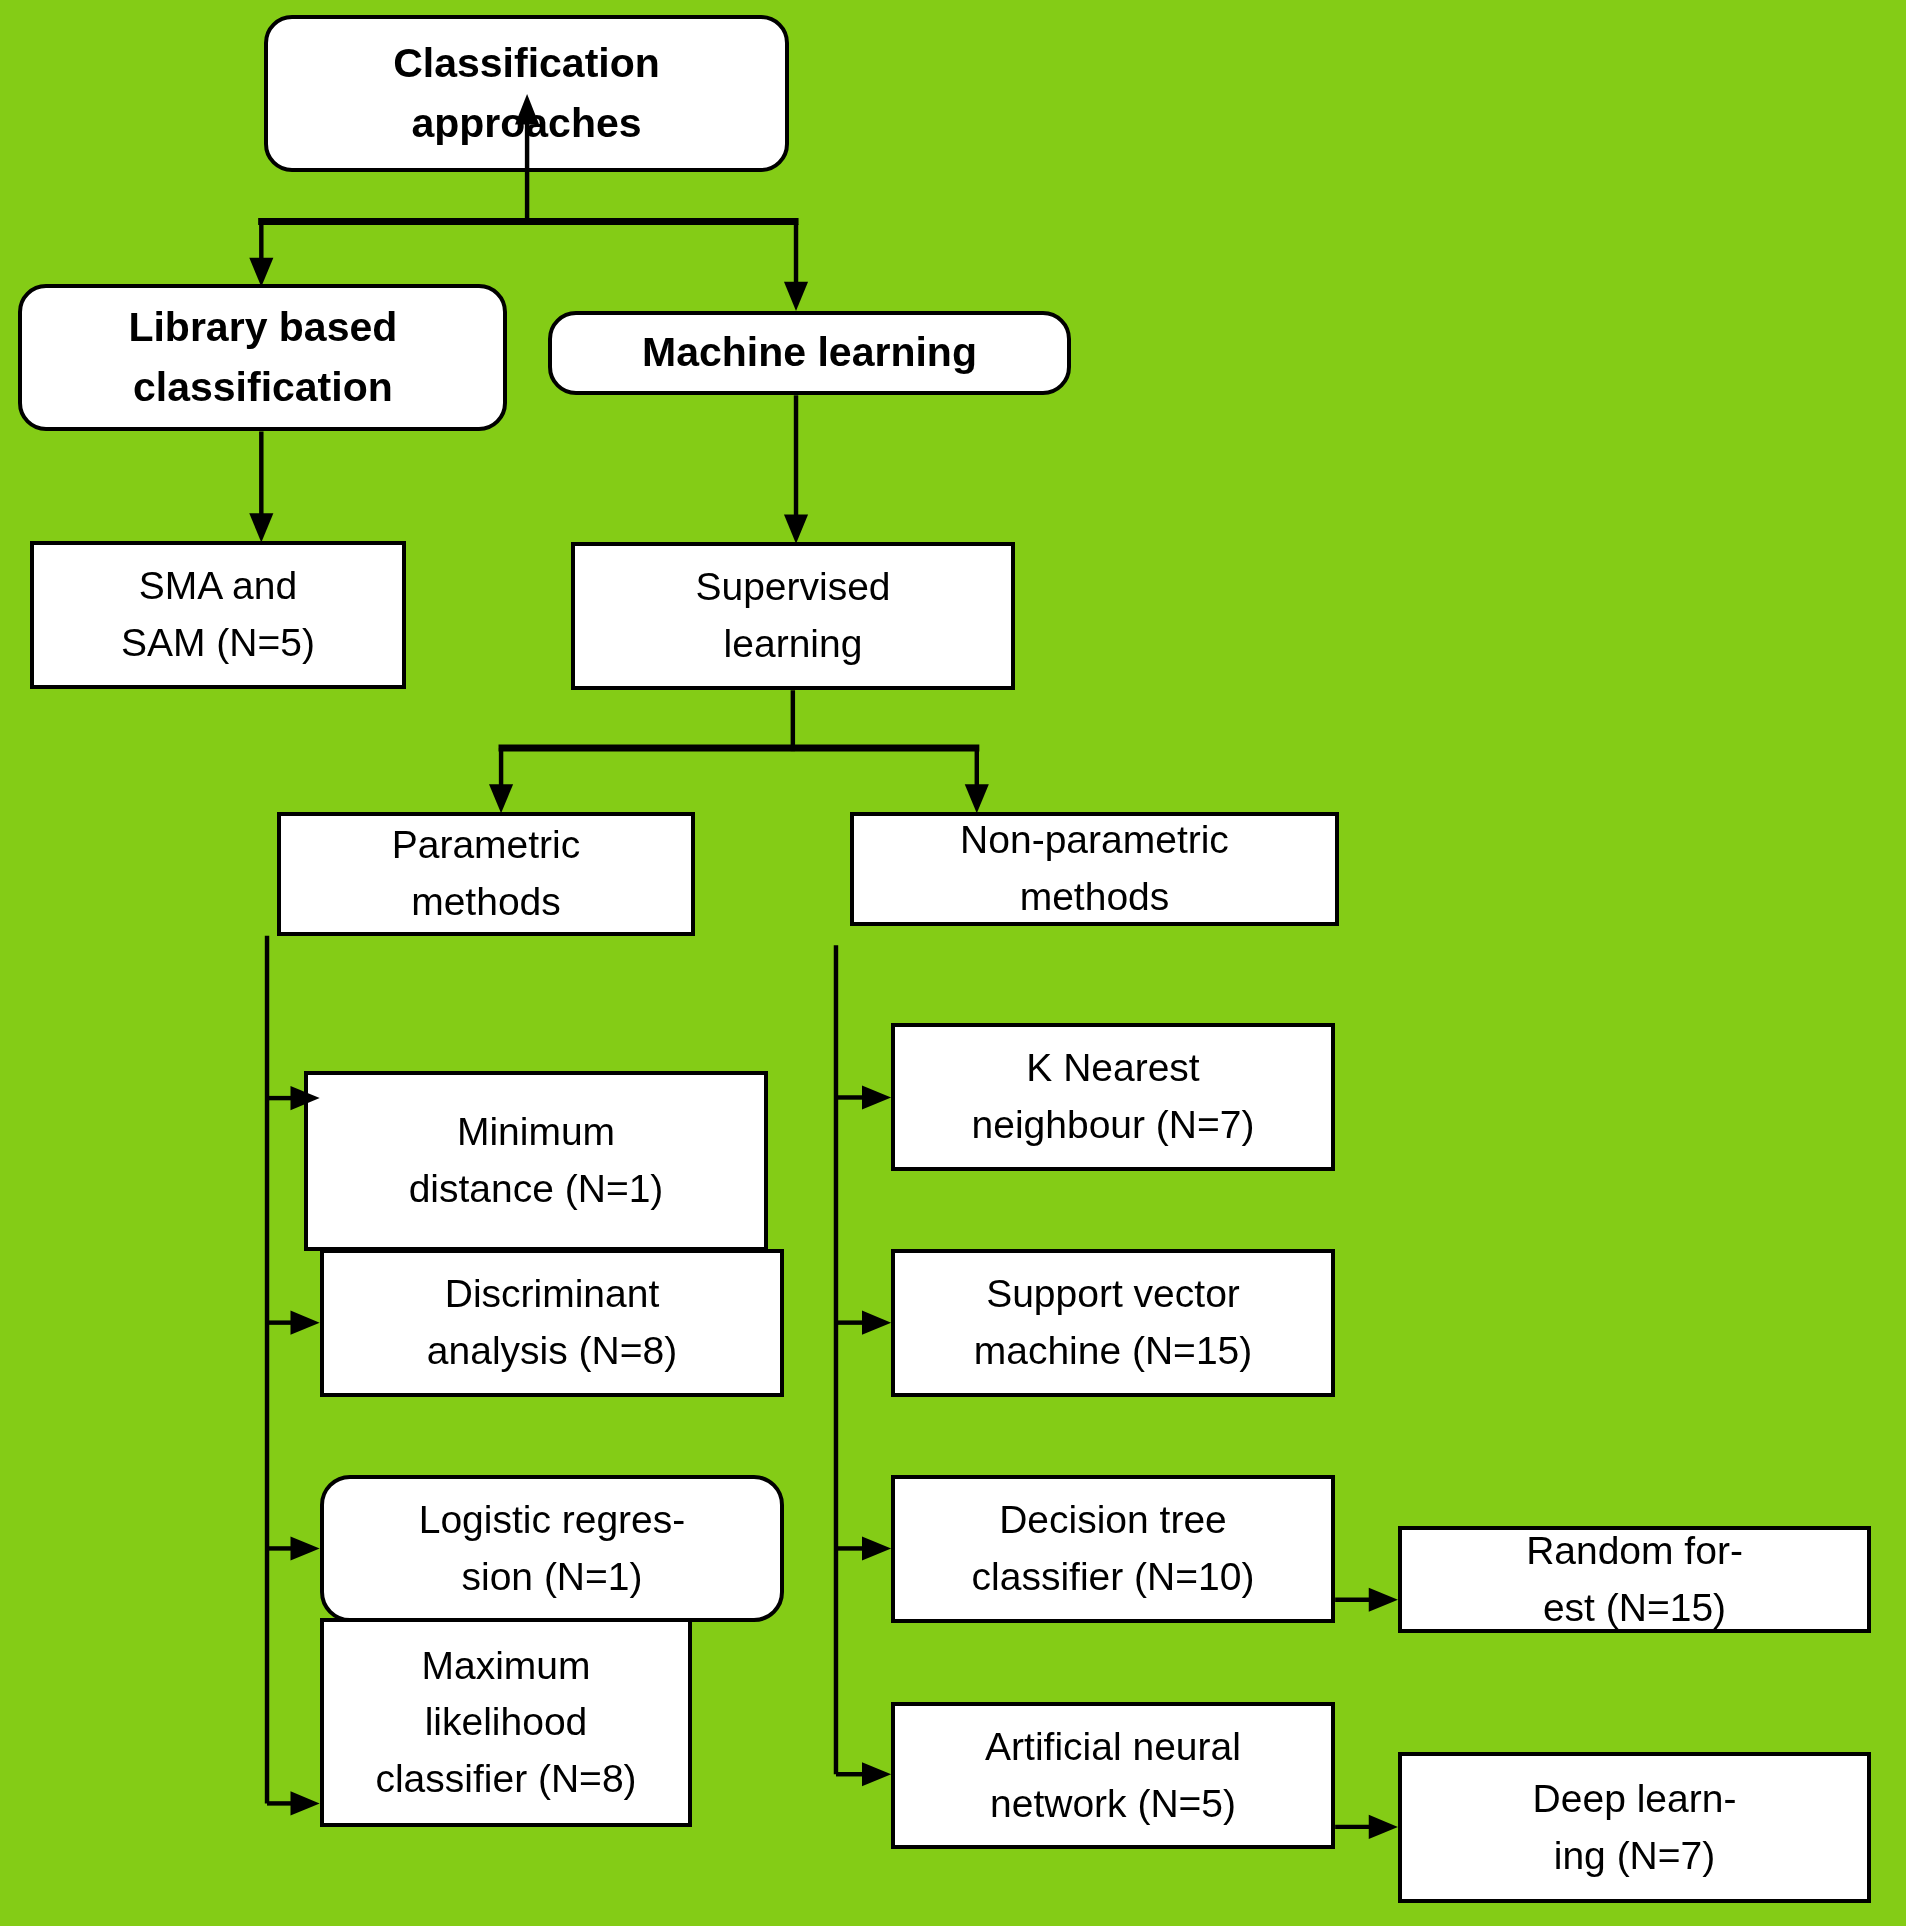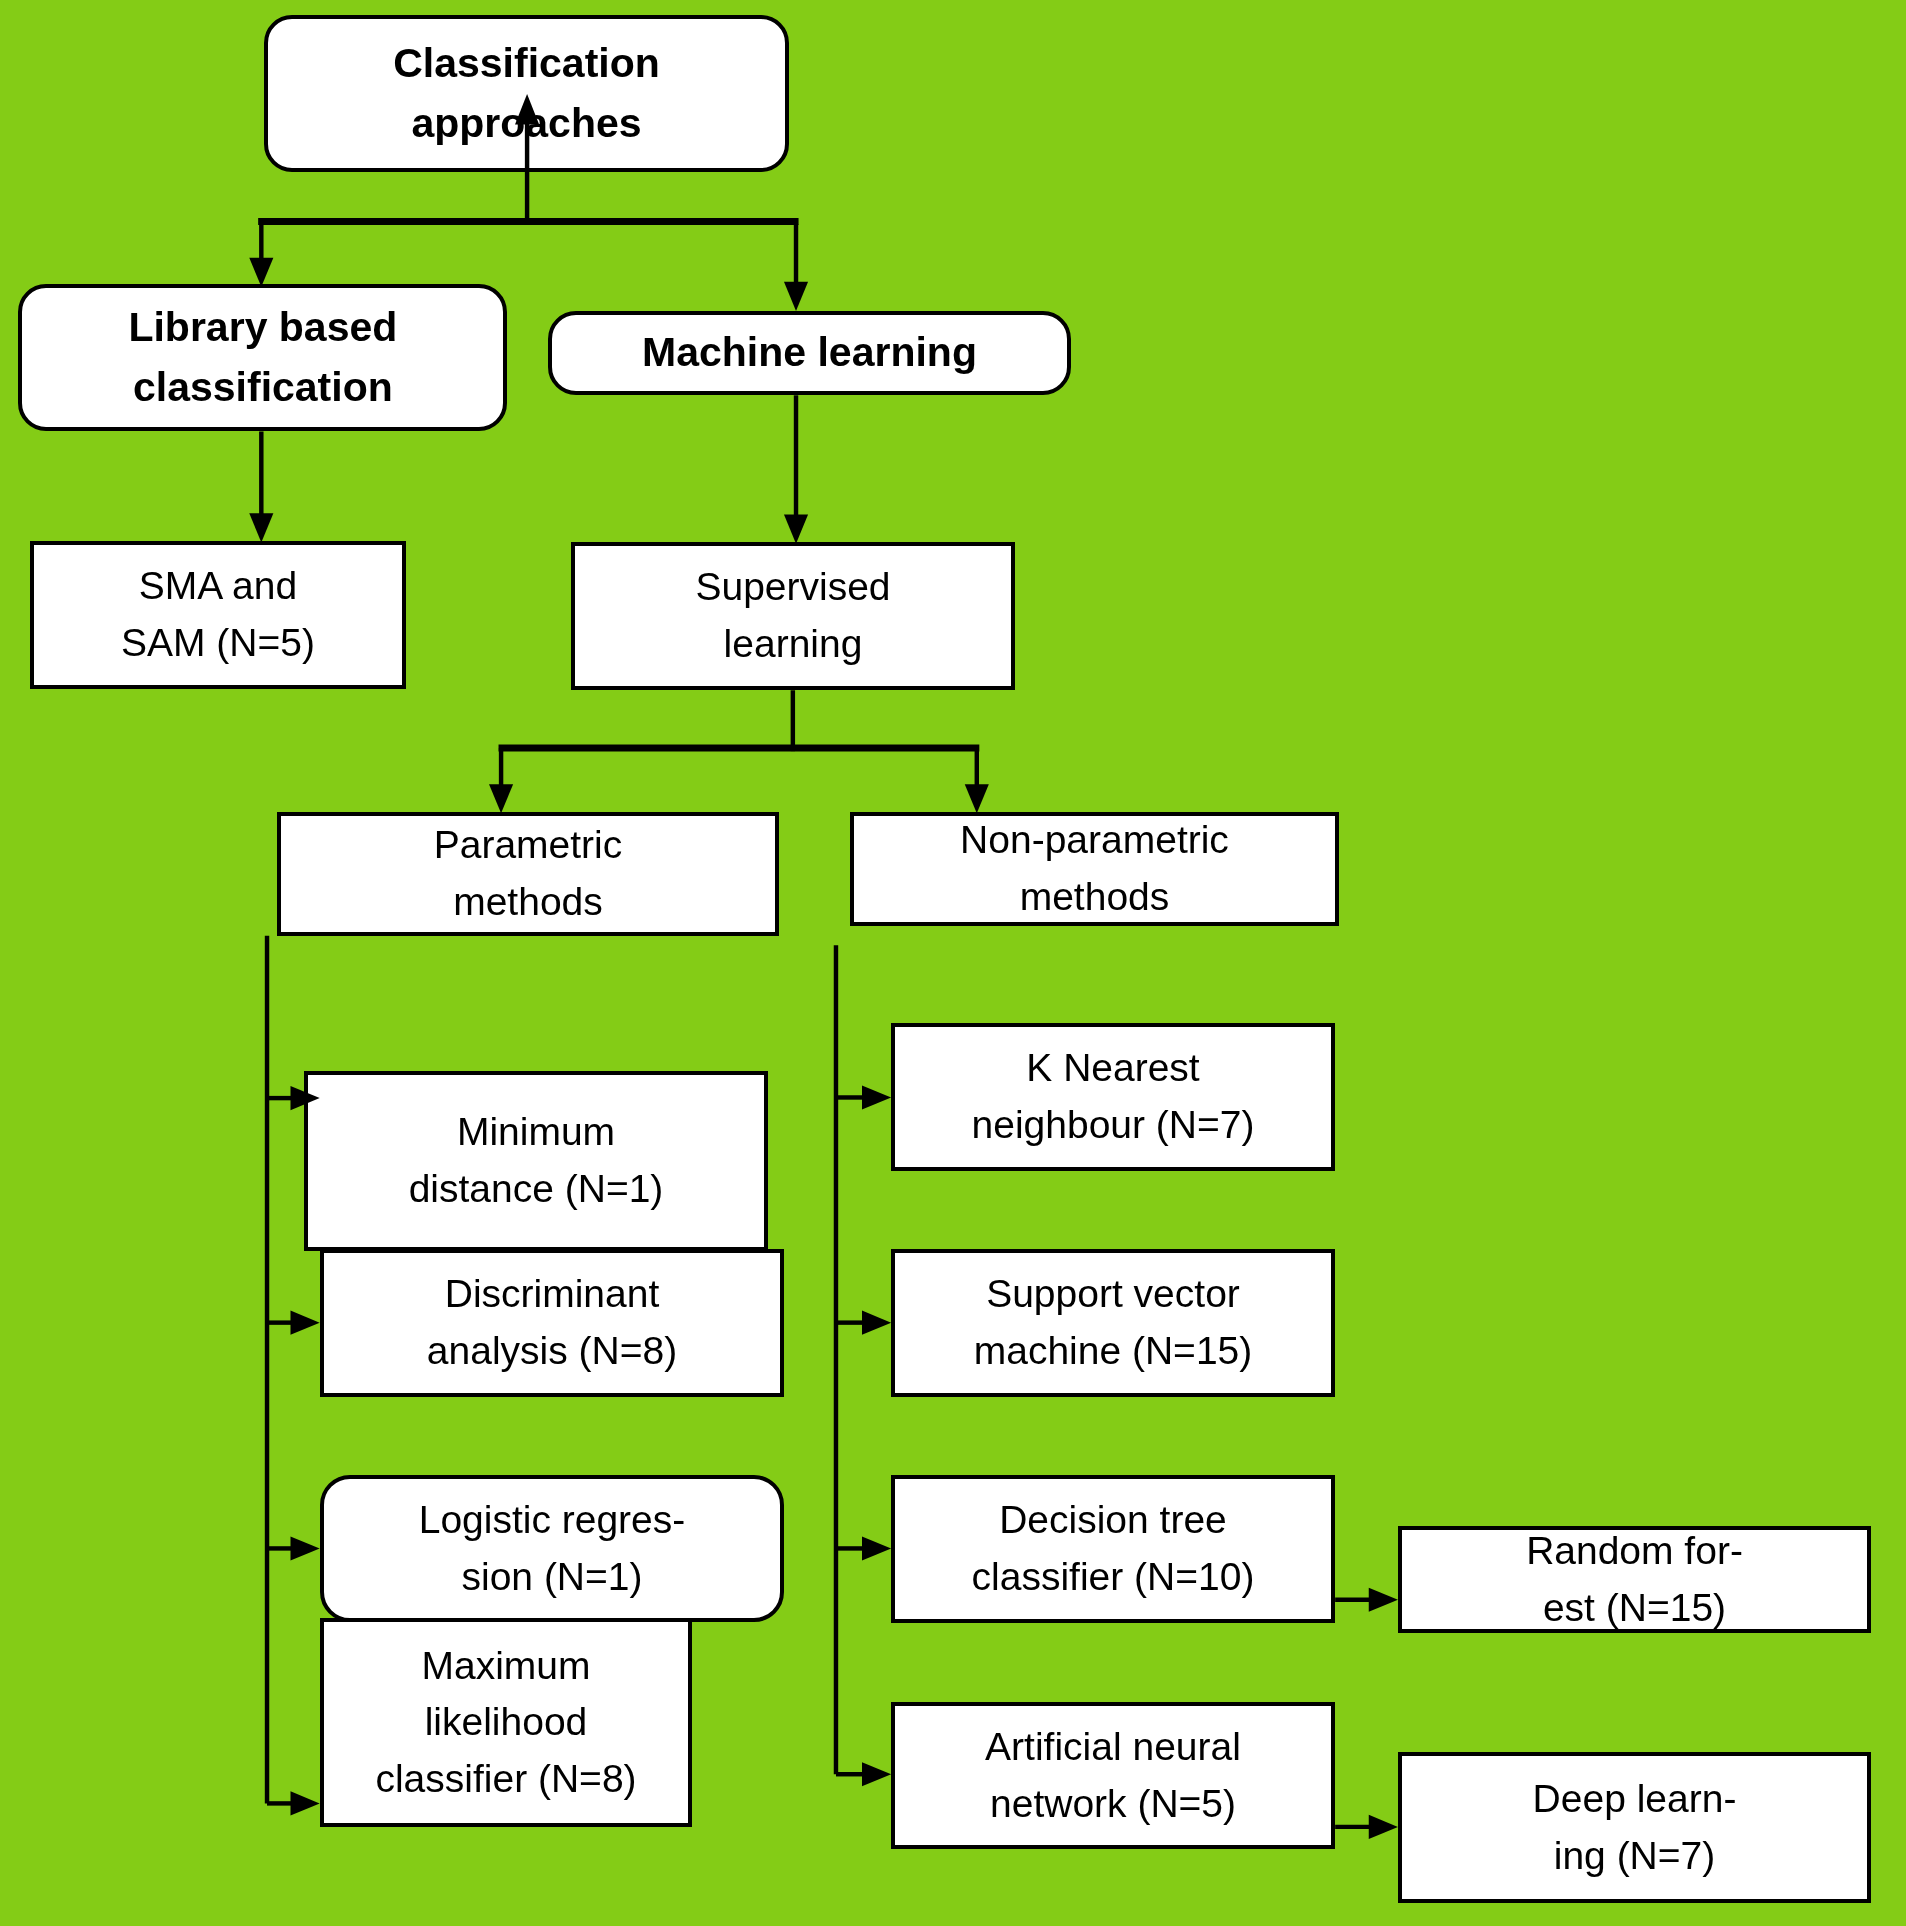--- a/index.html
+++ b/index.html
@@ -67,21 +67,21 @@
 classification</div>
 
   <div class="node round" style="left:548px; top:311px; width:523px; height:84px;">Machine learning</div>
 
   <div class="node" style="left:30px; top:541px; width:376px; height:148px;">SMA and
 SAM (N=5)</div>
 
   <div class="node" style="left:571px; top:542px; width:444px; height:148px;">Supervised
 learning</div>
 
-  <div class="node" style="left:277px; top:812px; width:502px; height:124px;">Parametric
+  <div class="node" style="left:277px; top:812px; width:418px; height:124px;">Parametric
 methods</div>
 
   <div class="node" style="left:850px; top:812px; width:489px; height:114px;">Non-parametric
 methods</div>
 
   <div class="node" style="left:304px; top:1023px; width:464px; height:180px;margin-top:48px;">Minimum
 distance (N=1)</div>
 
   <div class="node" style="left:320px; top:1249px; width:464px; height:148px;">Discriminant
 analysis (N=8)</div>

